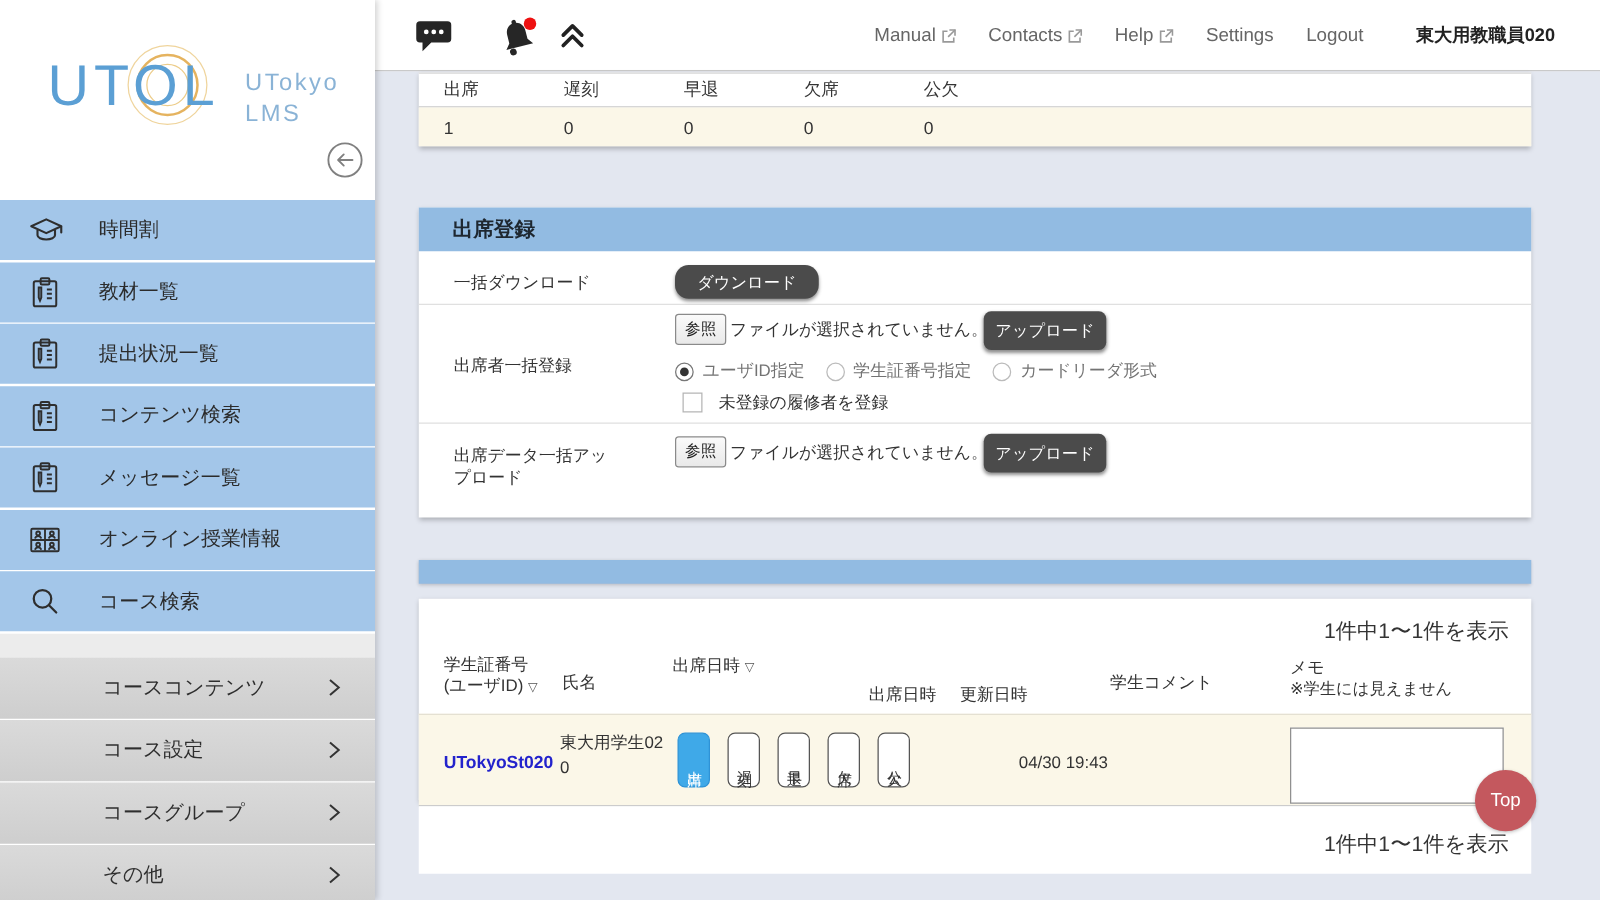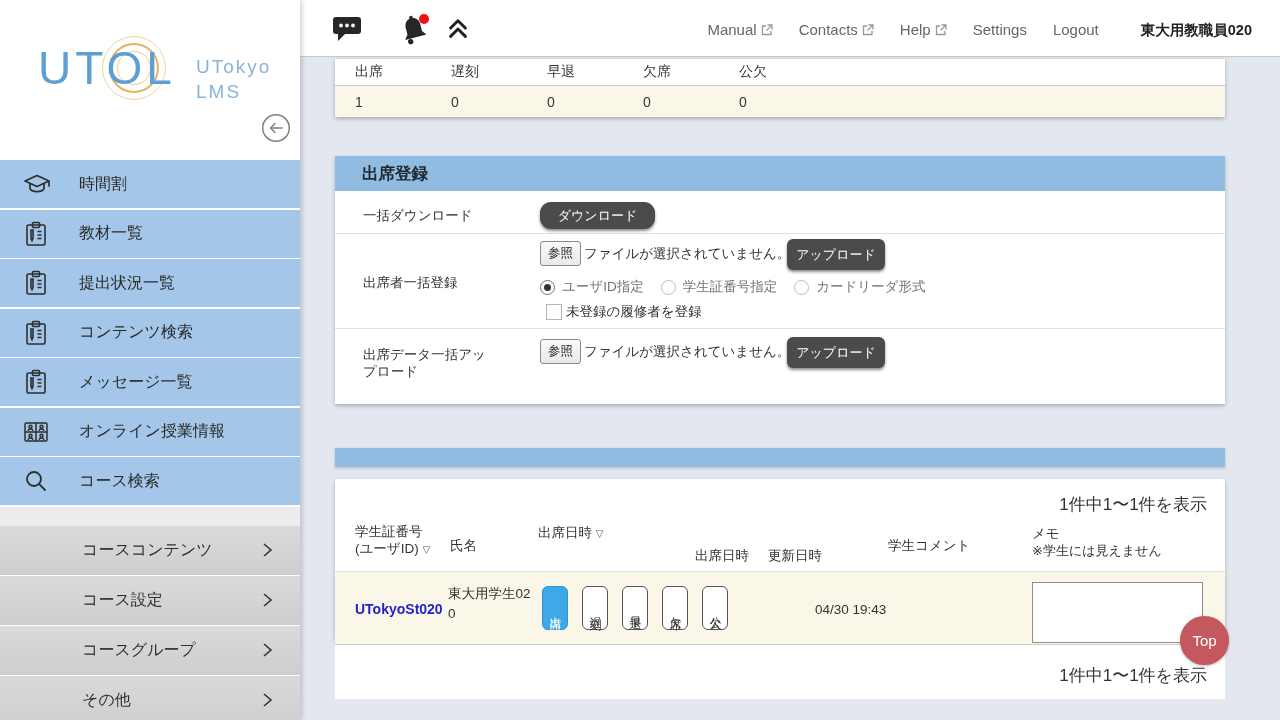--- a/index.html
+++ b/index.html
@@ -36,56 +36,56 @@
     position:relative; cursor:pointer; }
   .submenu-label { margin-left:82px; font-size:16px; color:#2e2e2e; }
   .submenu-chevron { position:absolute; right:26px; top:15px; }
 
   
   #topbar { left:300px; top:0; width:980px; height:57px; background:#fff;
     border-bottom:1px solid #c9c9c9; }
   .tb-icon { position:absolute; top:0; height:57px; display:flex; align-items:center;
     cursor:pointer; }
   #tb-right { position:absolute; right:0; top:0; height:57px; display:flex;
-    align-items:flex-start; padding-right:28px;margin-top:21px; }
+    align-items:center; padding-right:36px; }
   .tb-link { font-size:15px; color:#666; margin-left:26px; cursor:pointer;
     display:flex; align-items:center; gap:4px; }
   .tb-user { font-size:14.5px; font-weight:bold; color:#222; margin-left:42px; }
 
   
   .card { position:absolute; background:#fff; box-shadow:0 2px 4px rgba(0,0,0,.25); }
 
   
   #summary { left:335px; top:58px; width:890px; height:59px; }
   .sum-head { position:relative; height:28px; border-top:1px solid #d8d8d8;
     border-bottom:1px solid #c9c9c9; }
   .sum-row { position:relative; height:31px; background:#fbf7e8; }
   .sum-cell { position:absolute; top:50%; transform:translateY(-50%); font-size:14px; color:#333; }
 
   
-  #register { left:335px; top:156px; width:890px; height:248px; }
+  #register { left:335px; top:166px; width:890px; height:248px; }
   .sec-head { height:35px; background:#92bbe2; display:flex; align-items:center; }
   .sec-title { margin-left:27px; font-size:16.5px; font-weight:bold; color:#1e2730; }
   .reg-row { position:relative; border-bottom:1px solid #e0e0e0; }
   .reg-label { position:absolute; left:28px; font-size:13.5px; color:#333; line-height:17px; }
   .btn-dark { background:#4b4b4b; color:#fff; border:none; border-radius:11px;
     font-size:13px; font-family:inherit; box-shadow:0 2px 3px rgba(0,0,0,.45); cursor:pointer; }
   .btn-browse { position:absolute; background:linear-gradient(#fafafa,#e9e9e9);
     border:1px solid #8a8a8a; border-radius:3px; font-size:12.5px; font-family:inherit;
     padding:3px 7px; color:#222; cursor:pointer; }
   .no-file { position:absolute; font-size:13.5px; color:#333; }
   .radio-row { position:absolute; left:205px; display:flex; gap:17px; align-items:center; }
   .radio-item { display:flex; align-items:center; gap:7px; font-size:13.5px; color:#737373;
     cursor:pointer; }
   .radio { width:15px; height:15px; border-radius:50%; border:1px solid #bbb; background:#fff;
     position:relative; }
   .radio.sel { border-color:#777; }
   .radio.sel::after { content:""; position:absolute; left:3px; top:3px; width:7px; height:7px;
     border-radius:50%; background:#333; }
-  .chk-row { position:absolute; left:211px; display:flex; align-items:center; gap:4px;
+  .chk-row { position:absolute; left:211px; display:flex; align-items:center; gap:13px;
     cursor:pointer; }
   .checkbox { width:16px; height:16px; border:1px solid #b5b5b5; background:#fff; }
   .chk-label { font-size:13.5px; color:#333; }
   .fmt-link { position:absolute; font-size:14px; font-weight:bold; color:#2323cc;
     cursor:pointer; }
 
   
   #bluebar { left:335px; top:448px; width:890px; height:19px; background:#92bbe2;
     position:absolute; box-shadow:0 1px 3px rgba(0,0,0,.2); }
   #att-table { left:335px; top:467px; width:890px; height:161px;margin-top:12px; }

